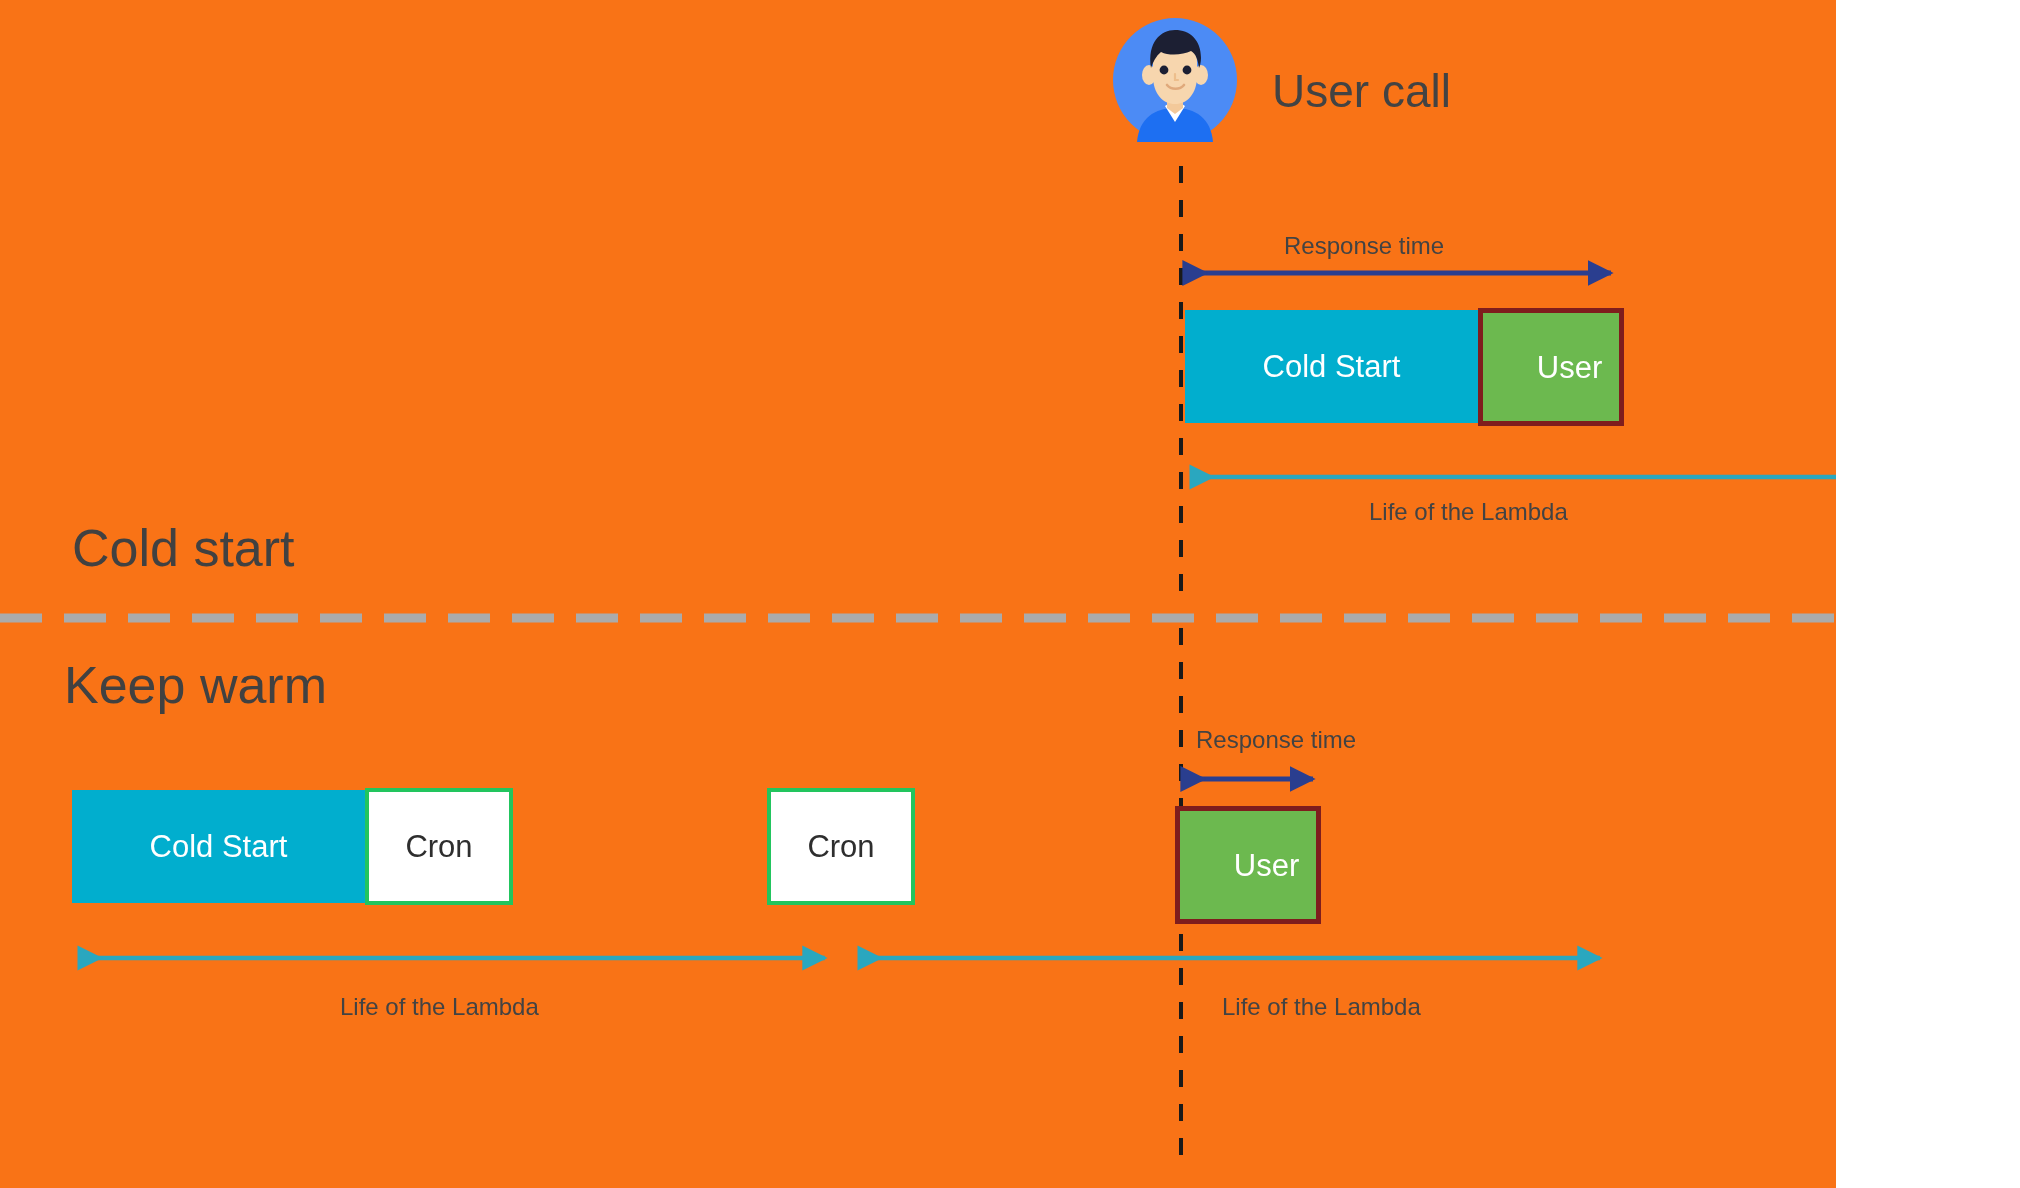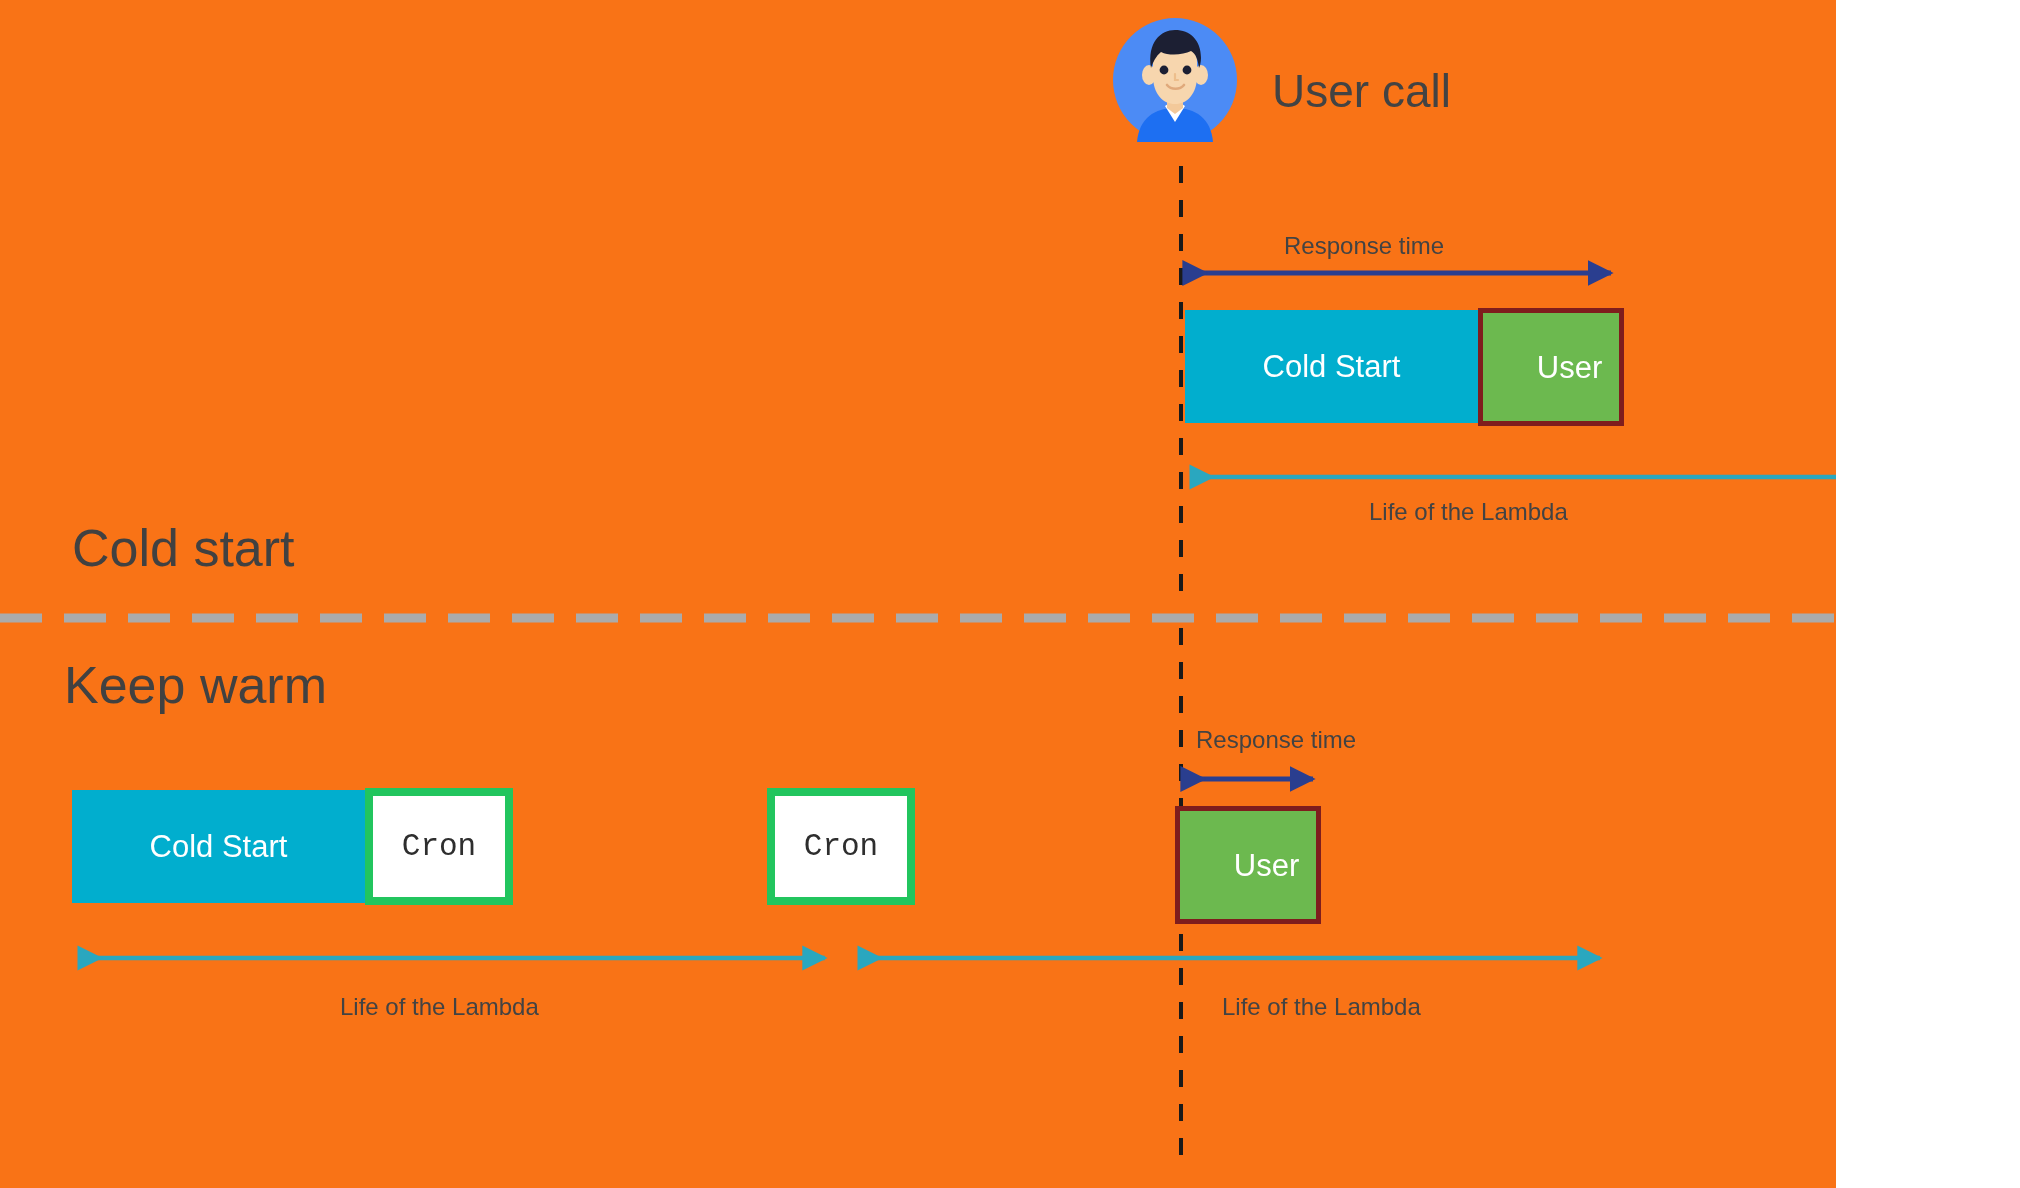--- a/index.html
+++ b/index.html
@@ -65,22 +65,21 @@
   }
   .bar-coldstart .bar-label { color: #ffffff; }
   .bar-user {
     background: #6CB94F;
     border: 5px solid #7f1d1d;
     padding-left: 37px;
   }
   .bar-user .bar-label { color: #ffffff; }
   .bar-cron {
     background: #ffffff;
-    border: 8px solid #22c55e;
-    font-family: Liberation Mono, monospace;
+    border: 4px solid #22c55e;
   }
   .bar-cron .bar-label { color: #2E2E2E; }
 
   
   .avatar {
     position: absolute;
     width: 124px;
     height: 124px;
   }
 </style>

